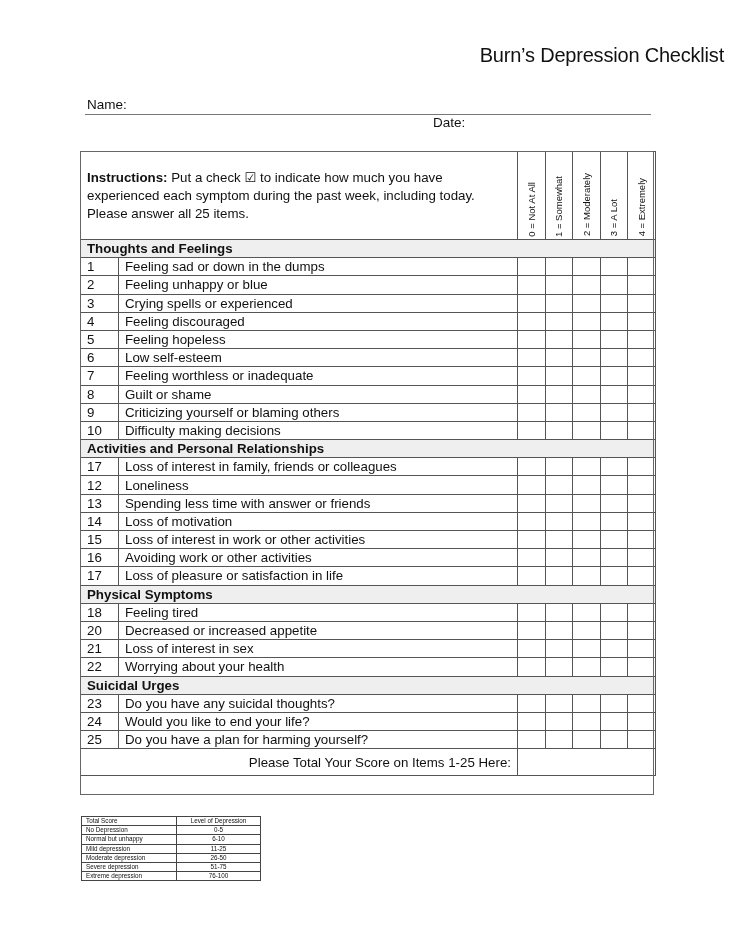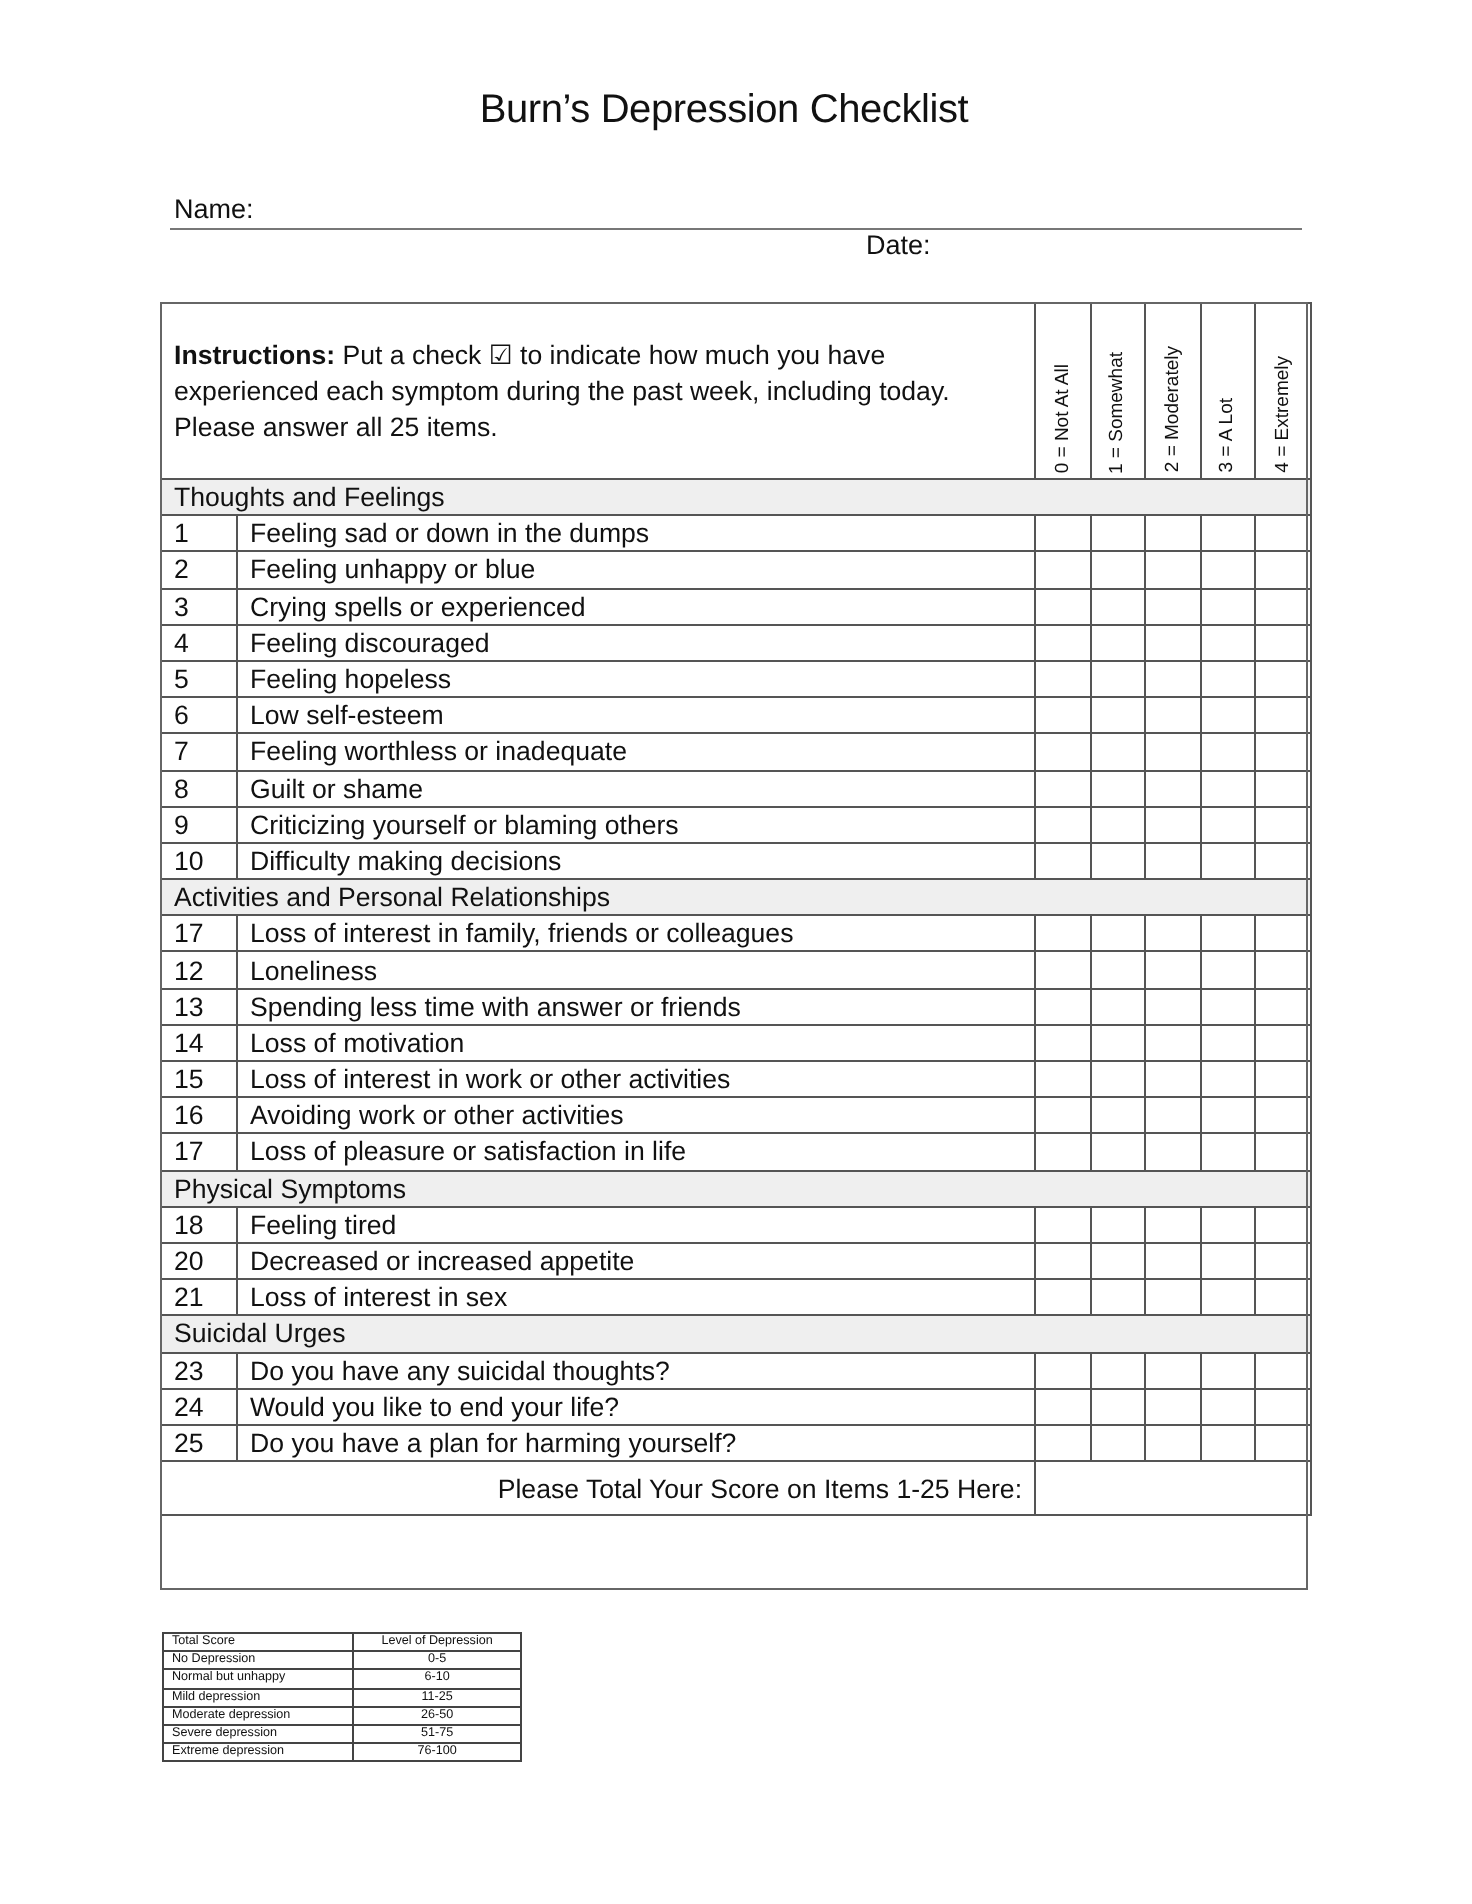--- a/index.html
+++ b/index.html
@@ -1,25 +1,25 @@
 <!DOCTYPE html>
 <html><head>
 <meta charset="utf-8">
 <style>
   html, body { margin:0; padding:0; background:#fff; }
   body { width:736px; height:952px; position:relative; font-family:"Liberation Sans", sans-serif; color:#111; overflow:hidden; }
-  .title { position:absolute; left:0; width:724px; top:44px; text-align:center; font-size:20px; letter-spacing:-0.2px; }
+  .title { position:absolute; left:0; width:724px; top:44px; text-align:right; font-size:20px; letter-spacing:-0.2px; }
   .namebar { position:absolute; left:85px; top:96px; width:566px; height:18px; border-bottom:1.5px solid #777; font-size:13.5px; }
   .namebar .name { position:absolute; left:2px; top:1px; }
   .namebar .date { position:absolute; left:348px; top:19px; }
   table.main { position:absolute; left:80px; top:151px; width:575px; border-collapse:collapse; font-size:13.3px; table-layout:fixed; }
   table.main td { border:1px solid #555; padding:0 0 0 6px; height:17.2px; line-height:17px; white-space:nowrap; overflow:hidden; }
   table.main td.num { width:31px; }
   table.main td.box { width:27.4px; padding:0; }
-  table.main tr.section td { background:#efefef; }
+  table.main tr.section td { background:#efefef;font-weight:bold; }
   table.main tr.hdr td { height:87px; }
   table.main tr.hdr td.instr { line-height:18px; padding-left:6px; vertical-align:middle; white-space:normal; font-size:13.3px; }
   .vert { display:flex; align-items:flex-end; justify-content:center; height:82px; }
   .vert span { writing-mode:vertical-rl; transform:rotate(180deg); font-size:9.5px; white-space:nowrap; padding-bottom:2px; }
   table.main tr.total td { height:26px;margin-left:40px; }
   table.main tr.total td.lbl { text-align:right; padding-right:6px; }
   .outer { position:absolute; left:80px; top:151px; width:574px; height:644px; border:1.5px solid #666; pointer-events:none; box-sizing:border-box; }
   table.key { position:absolute; left:81px; top:816px; width:180px; border-collapse:collapse; font-size:6.3px; }
   table.key td { border:0.8px solid #444; height:8.2px; line-height:8px; padding:0 0 0 4px; }
   table.key td.r { text-align:center; padding:0; }
@@ -255,20 +255,29 @@
       </tr>
       <tr>
         <td class="num">21</td>
         <td>Loss of interest in sex</td>
         <td class="box"></td>
         <td class="box"></td>
         <td class="box"></td>
         <td class="box"></td>
         <td class="box"></td>
       </tr>
+      <tr>
+        <td class="num">22</td>
+        <td>Worrying about your health</td>
+        <td class="box"></td>
+        <td class="box"></td>
+        <td class="box"></td>
+        <td class="box"></td>
+        <td class="box"></td>
+      </tr>
       <tr class="section">
         <td colspan="7">Suicidal Urges</td>
       </tr>
       <tr>
         <td class="num">23</td>
         <td>Do you have any suicidal thoughts?</td>
         <td class="box"></td>
         <td class="box"></td>
         <td class="box"></td>
         <td class="box"></td>

